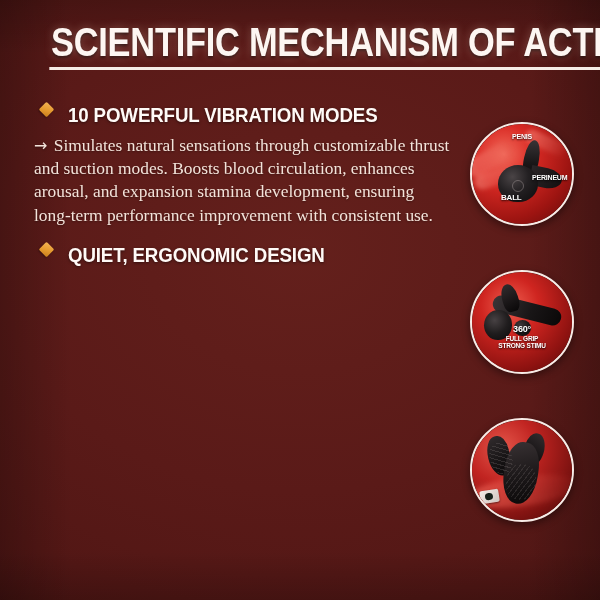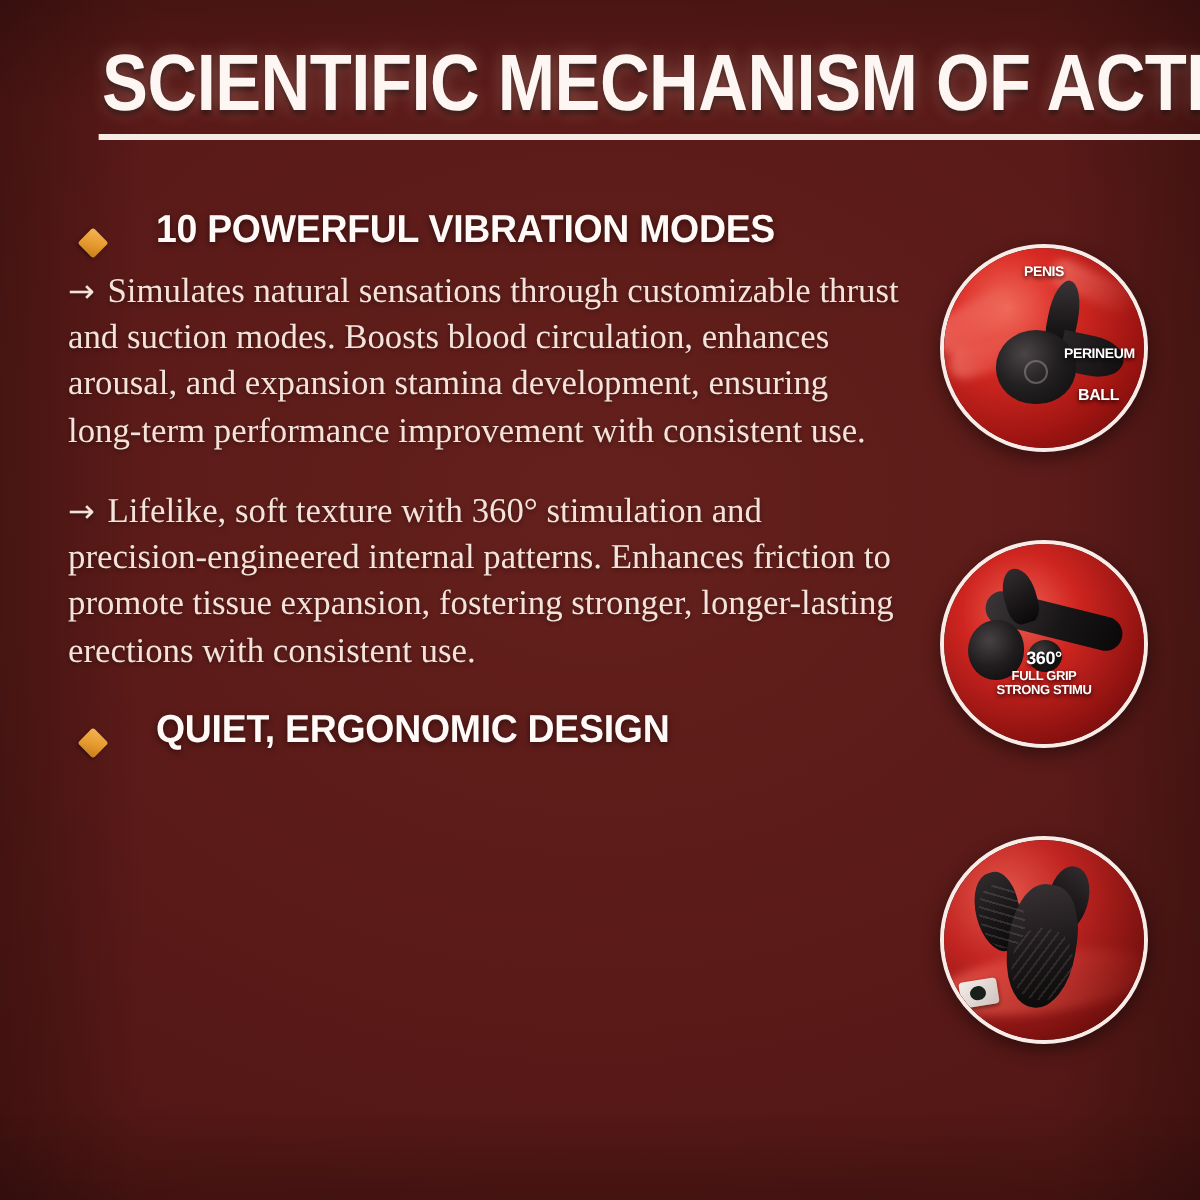--- a/index.html
+++ b/index.html
@@ -68,22 +68,22 @@
     top: 104px;
     width: 420px;
     z-index: 3;
   }
 
   .section { margin-bottom: 17px; }
   .section:last-child { margin-bottom: 0; }
 
   .sec-head {
     display: flex;
-    align-items: flex-end;
-    gap: 26px;
+    align-items: flex-start;
+    gap: 16px;
     margin: 0 0 7px 7px;
   }
   .diamond {
     flex: none;
     width: 11px;
     height: 11px;
     background: linear-gradient(150deg, #f4b455 0%, #e59a2e 55%, #c77d1d 100%);
     transform: rotate(45deg);
     border-radius: 1.5px;
     box-shadow: 0 1px 2px rgba(0,0,0,.4);
@@ -182,21 +182,21 @@
   }
   .c1-ring {
     position: absolute;
     left: 40px; top: 56px;
     width: 10px; height: 10px;
     border: 1.5px solid rgba(170,160,160,.45);
     border-radius: 50%;
   }
   #cap-penis { left: 40px; top: 9px; font-size: 7px; }
   #cap-perineum { left: 60px; top: 50px; font-size: 7px; }
-  #cap-ball { left: 29px; top: 69px; font-size: 8px; margin-left: 38px; }
+  #cap-ball { left: 29px; top: 69px; font-size: 8px; }
 
   
   #circle-2 { top: 270px; }
   #circle-2 .scene {
     background:
       radial-gradient(circle at 38% 34%, #ef5f50 0%, #cf2520 32%, #8e1210 70%, #4e0909 100%);
   }
   .c2-arm {
     position: absolute;
     left: 20px; top: 30px;
@@ -321,21 +321,20 @@
 
     <div class="section">
       <div class="sec-head">
         <span class="diamond"></span>
         <span class="sec-title">10 POWERFUL VIBRATION MODES</span>
       </div>
       <p class="sec-body"><span class="arrow">→</span> <span>Simulates natural sensations through customizable thrust and suction modes. Boosts blood circulation, enhances arousal, and expansion stamina development, ensuring long-term performance improvement with consistent use.</span></p>
     </div>
 
     <div class="section">
-      <p class="sec-body"><span class="arrow">→</span> <span>Lifelike, soft texture with 360° stimulation and precision-engineered internal patterns. Enhances friction to promote tissue expansion, fostering stronger, longer-lasting erections with consistent use.</span></p>
     </div>
 
     <div class="section">
       <div class="sec-head">
         <span class="diamond"></span>
         <span class="sec-title">QUIET, ERGONOMIC DESIGN</span>
       </div>
     </div>
 
   </div>

